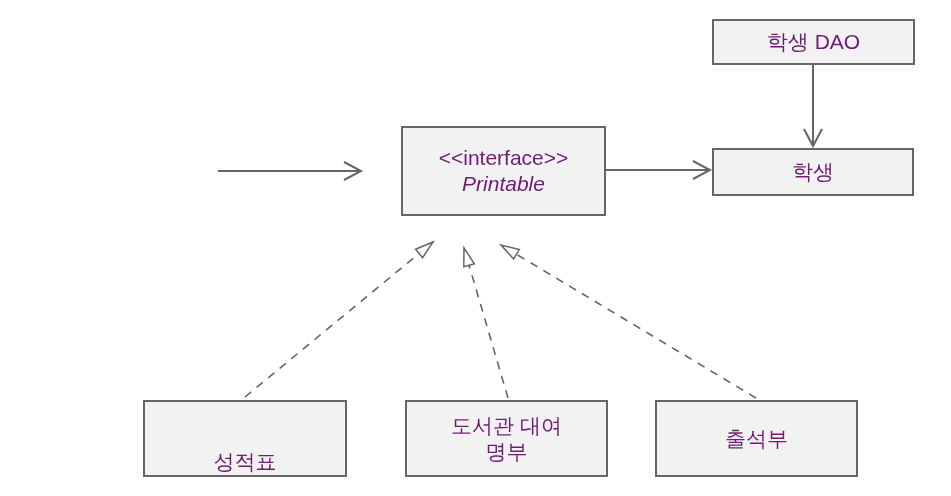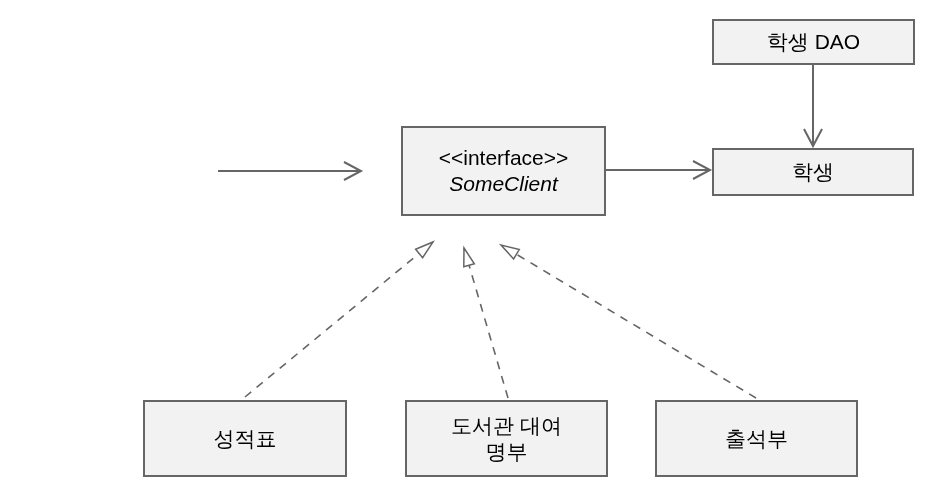--- a/index.html
+++ b/index.html
@@ -22,21 +22,21 @@
   }
   .node {
     position: absolute;
     background: #f2f2f2;
     border: 2px solid #666666;
     box-sizing: border-box;
     display: flex;
     flex-direction: column;
     align-items: center;
     justify-content: center;
-    color: #000000;
+    color: #701a75;
     font-size: 21px;
     line-height: 1.22;
     text-align: center;
     white-space: nowrap;
   }
   .iface-name { font-style: italic; }
   .solid-edge { stroke: #666666; stroke-width: 2; fill: none; }
   .dashed-edge { stroke: #666666; stroke-width: 1.6; fill: none; stroke-dasharray: 8 7; }
 </style>
 </head>
@@ -59,32 +59,32 @@
     <line class="solid-edge" x1="813" y1="65" x2="813" y2="146" marker-end="url(#openArrow)"></line>
 
     <line class="dashed-edge" x1="245" y1="397" x2="433" y2="242" marker-end="url(#hollowTri)"></line>
     <line class="dashed-edge" x1="508" y1="398" x2="464" y2="248" marker-end="url(#hollowTri)"></line>
     <line class="dashed-edge" x1="756" y1="398" x2="501" y2="245" marker-end="url(#hollowTri)"></line>
   </svg>
 
 
   <div class="node" style="left:363px; top:126px; width:205px; height:90px;margin-left:38px;">
     <span>&lt;&lt;interface&gt;&gt;</span>
-    <span class="iface-name">SomeClient</span>
+    <span class="iface-name">Printable</span>
   </div>
 
   <div class="node" style="left:712px; top:19px; width:203px; height:46px;">
     <span>학생 DAO</span>
   </div>
 
   <div class="node" style="left:712px; top:148px; width:202px; height:48px;">
     <span>학생</span>
   </div>
 
-  <div class="node" style="left:143px; top:400px; width:204px; height:77px;">
+  <div class="node" style="left:143px; top:400px; width:204px; height:77px;justify-content:flex-end;">
     <span>성적표</span>
   </div>
 
   <div class="node" style="left:655px; top:400px; width:203px; height:77px;">
     <span>출석부</span>
   </div>
 
   <div class="node" style="left:405px; top:400px; width:203px; height:77px;">
     <span>도서관 대여</span>
     <span>명부</span>

